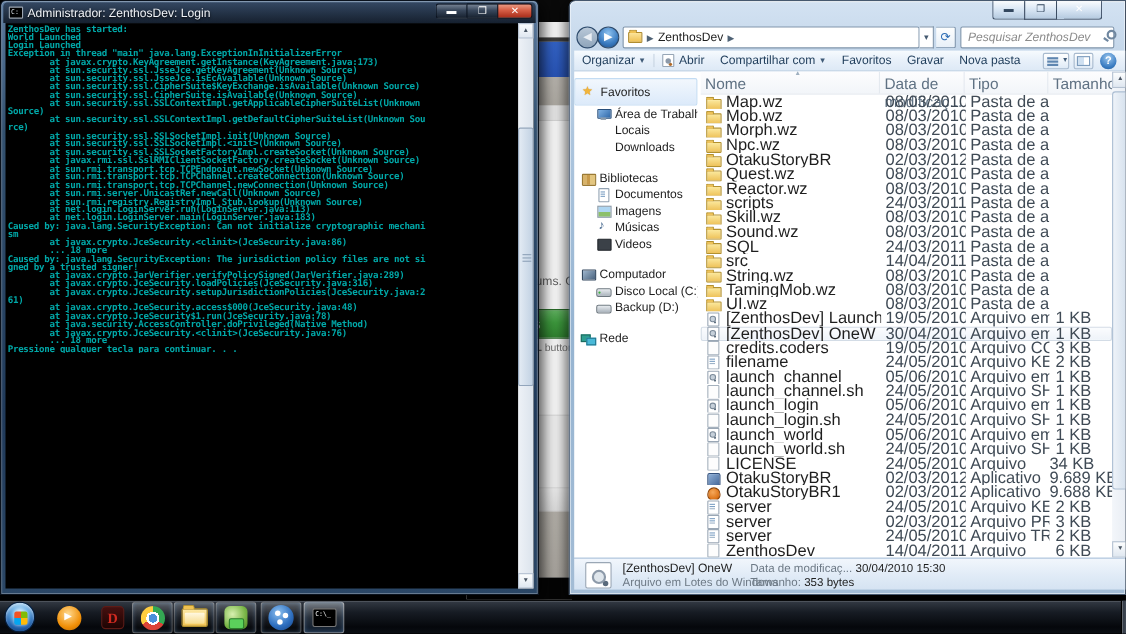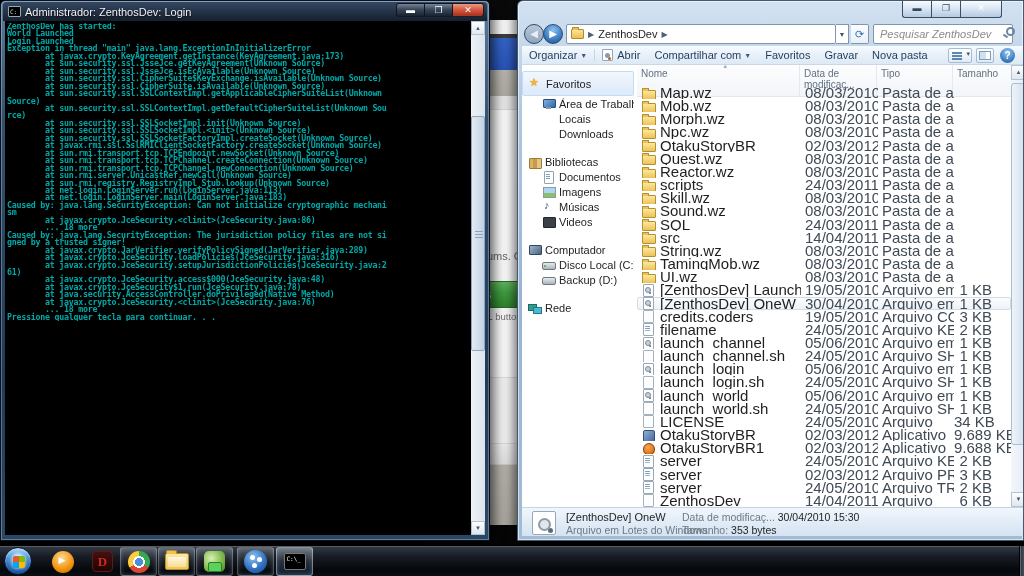--- a/index.html
+++ b/index.html
@@ -124,22 +124,22 @@
   .si-document::after{content:"";position:absolute;left:4px;top:3px;width:4px;height:1px;background:#7da0c4;box-shadow:0 2px 0 #7da0c4,0 4px 0 #7da0c4;}
   .si-image::before{content:"";position:absolute;left:1px;top:1px;width:11px;height:9px;border:1px solid #8a9aa8;background:linear-gradient(180deg,#aed6f2 55%,#8cc06a 55%);}
   .si-music::before{content:"♪";position:absolute;left:2px;top:-2px;font-size:11px;color:#3a5e86;}
   .si-video::before{content:"";position:absolute;left:1px;top:1px;width:11px;height:9px;background:#3b4148;border:1px solid #22262b;border-radius:1px;}
   .si-computer::before{content:"";position:absolute;left:1px;top:1px;width:11px;height:8px;border-radius:1px;background:linear-gradient(135deg,#9fb6cd,#4a637e);border:1px solid #32475e;}
   .si-hdd::before,.si-hdd2::before{content:"";position:absolute;left:0;top:3px;width:12px;height:6px;border-radius:2px;background:linear-gradient(180deg,#e7ebef,#aab3bc);border:1px solid #6e7880;}
   .si-hdd::after{content:"";position:absolute;left:2px;top:6px;width:2px;height:2px;border-radius:50%;background:#3bb33b;}
   .si-network::before{content:"";position:absolute;left:0;top:2px;width:7px;height:5px;background:#2e9e8f;border:1px solid #1c6b60;}
   .si-network::after{content:"";position:absolute;left:5px;top:5px;width:7px;height:5px;background:#49b9d8;border:1px solid #23768e;}
   
-  .list-head{position:absolute;left:115px;top:0;width:374px;height:32px;display:flex;
-    font-size:10px;color:#5f7183;background:linear-gradient(180deg,#fdfdfe,#f2f5f9);border-bottom:1px solid #e3e8ee;}
+  .list-head{position:absolute;left:115px;top:0;width:374px;height:21px;display:flex;
+    font-size:14px;color:#5f7183;background:linear-gradient(180deg,#fdfdfe,#f2f5f9);border-bottom:1px solid #e3e8ee;}
   .hcol{border-right:1px solid #e4e9ef;padding:3px 0 0 4px;position:relative;}
   .hcol.h-name{width:163px;}
   .hcol.h-name::after{content:"▴";position:absolute;right:72px;top:-3px;font-size:7px;color:#9fb0c0;}
   .hcol.h-date{width:77px;}
   .hcol.h-type{width:76px;}
   .hcol.h-size{width:58px;border-right:none;}
   .file-list{position:absolute;left:115px;top:21px;width:374px;bottom:0;font-size:15px;color:#1e1e1e;}
   .file-row{display:flex;height:13.17px;line-height:13.17px;align-items:center;border:1px solid transparent;}
   .file-row.row-sel{background:linear-gradient(180deg,#fbfcfe,#eef3f9);border:1px solid #d3dce6;border-radius:2px;}
   .c-name{width:163px;display:flex;align-items:center;white-space:nowrap;overflow:hidden;flex:0 0 163px;}

